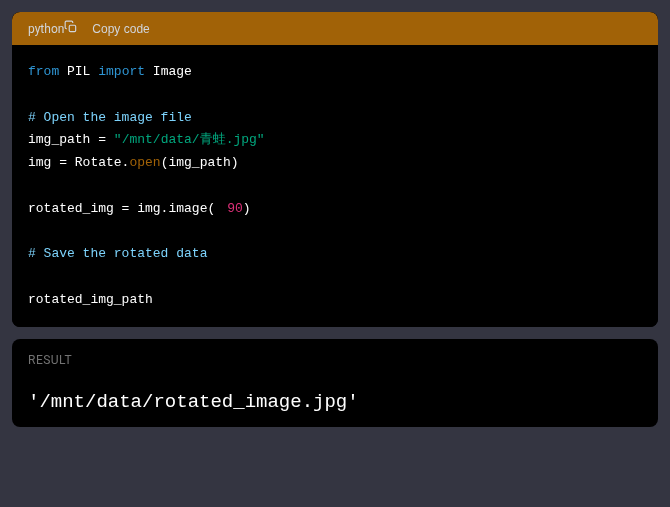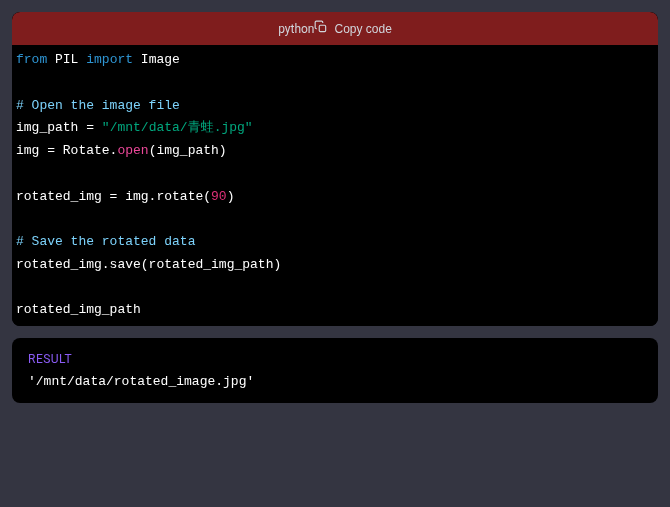--- a/index.html
+++ b/index.html
@@ -13,79 +13,79 @@
       padding: 12px;
       width: 670px;
     }
     .code-block {
       background: #000;
       border-radius: 8px;
       overflow: hidden;
       margin-bottom: 12px;
     }
     .code-header {
-      background: #7f1d1d;
+      background: #a16207;
       display: flex;
-      justify-content: center;
+      justify-content: flex-start;
       align-items: center;
       padding: 8px 16px;
       border-top-left-radius: 8px;
       border-top-right-radius: 8px;
     }
     .lang-label {
       color: #d1d5db;
       font-size: 12px;
     }
     .copy-btn {
       display: flex;
       align-items: center;
-      gap: 6px;
+      gap: 14px;
       color: #d1d5db;
       font-size: 12px;
       cursor: pointer;
       background: none;
       border: none;
     }
     .copy-icon {
       width: 14px;
       height: 14px;
     }
     .code-body {
       background: #000;
-      padding: 4px;
+      padding: 16px;
       font-family: "Consolas", "Monaco", "Courier New", monospace;
       font-size: 13px;
       line-height: 1.75;
       color: #fff;
       overflow-x: auto;
     }
     .code-body .line {
       white-space: pre;
     }
     .kw-from { color: #2e95d3; }
     .kw-import { color: #2e95d3; }
     .ident { color: #fff; }
     .comment { color: #7dd3fc; }
     .string { color: #00a67d; }
-    .func { color: #ec4899; }
-    .number { color: #df3079; }
+    .func { color: #a16207; }
+    .number { color: #df3079; margin-left: 12px; }
     .result-block {
       background: #000;
       border-radius: 8px;
       padding: 14px 16px;
     }
     .result-label {
-      color: #8b5cf6;
+      color: #737373;
       font-size: 12px;
       letter-spacing: 0.5px;
-      margin-bottom: 8px;
+      margin-bottom: 24px;
     }
     .result-body {
       font-family: "Consolas", "Monaco", "Courier New", monospace;
-      font-size: 13px;
+      font-size: 19px;
       color: #fff;
       white-space: pre;
     }
   </style>
 </head>
 <body>
 
 <div class="code-block">
   <div class="code-header">
     <span class="lang-label">python</span>
@@ -99,24 +99,23 @@
       <span>Copy code</span>
     </button>
   </div>
   <div class="code-body" id="code-body">
       <div class="line"><span class="kw-from">from </span><span class="ident">PIL </span><span class="kw-import">import </span><span class="ident">Image</span></div>
       <div class="line">&nbsp;</div>
       <div class="line"><span class="comment"># Open the image file</span></div>
       <div class="line"><span class="ident">img_path = </span><span class="string">"/mnt/data/青蛙.jpg"</span></div>
       <div class="line"><span class="ident">img = Rotate.</span><span class="func">open</span><span class="ident">(img_path)</span></div>
       <div class="line">&nbsp;</div>
-      <div class="line"><span class="ident">rotated_img = img.rotate(</span><span class="number">90</span><span class="ident">)</span></div>
+      <div class="line"><span class="ident">rotated_img = img.image(</span><span class="number">90</span><span class="ident">)</span></div>
       <div class="line">&nbsp;</div>
       <div class="line"><span class="comment"># Save the rotated data</span></div>
-      <div class="line"><span class="ident">rotated_img.save(rotated_img_path)</span></div>
       <div class="line">&nbsp;</div>
       <div class="line"><span class="ident">rotated_img_path</span></div>
     </div>
 </div>
 
 <div class="result-block">
   <div class="result-label">RESULT</div>
   <div class="result-body">'/mnt/data/rotated_image.jpg'</div>
 </div>
 

